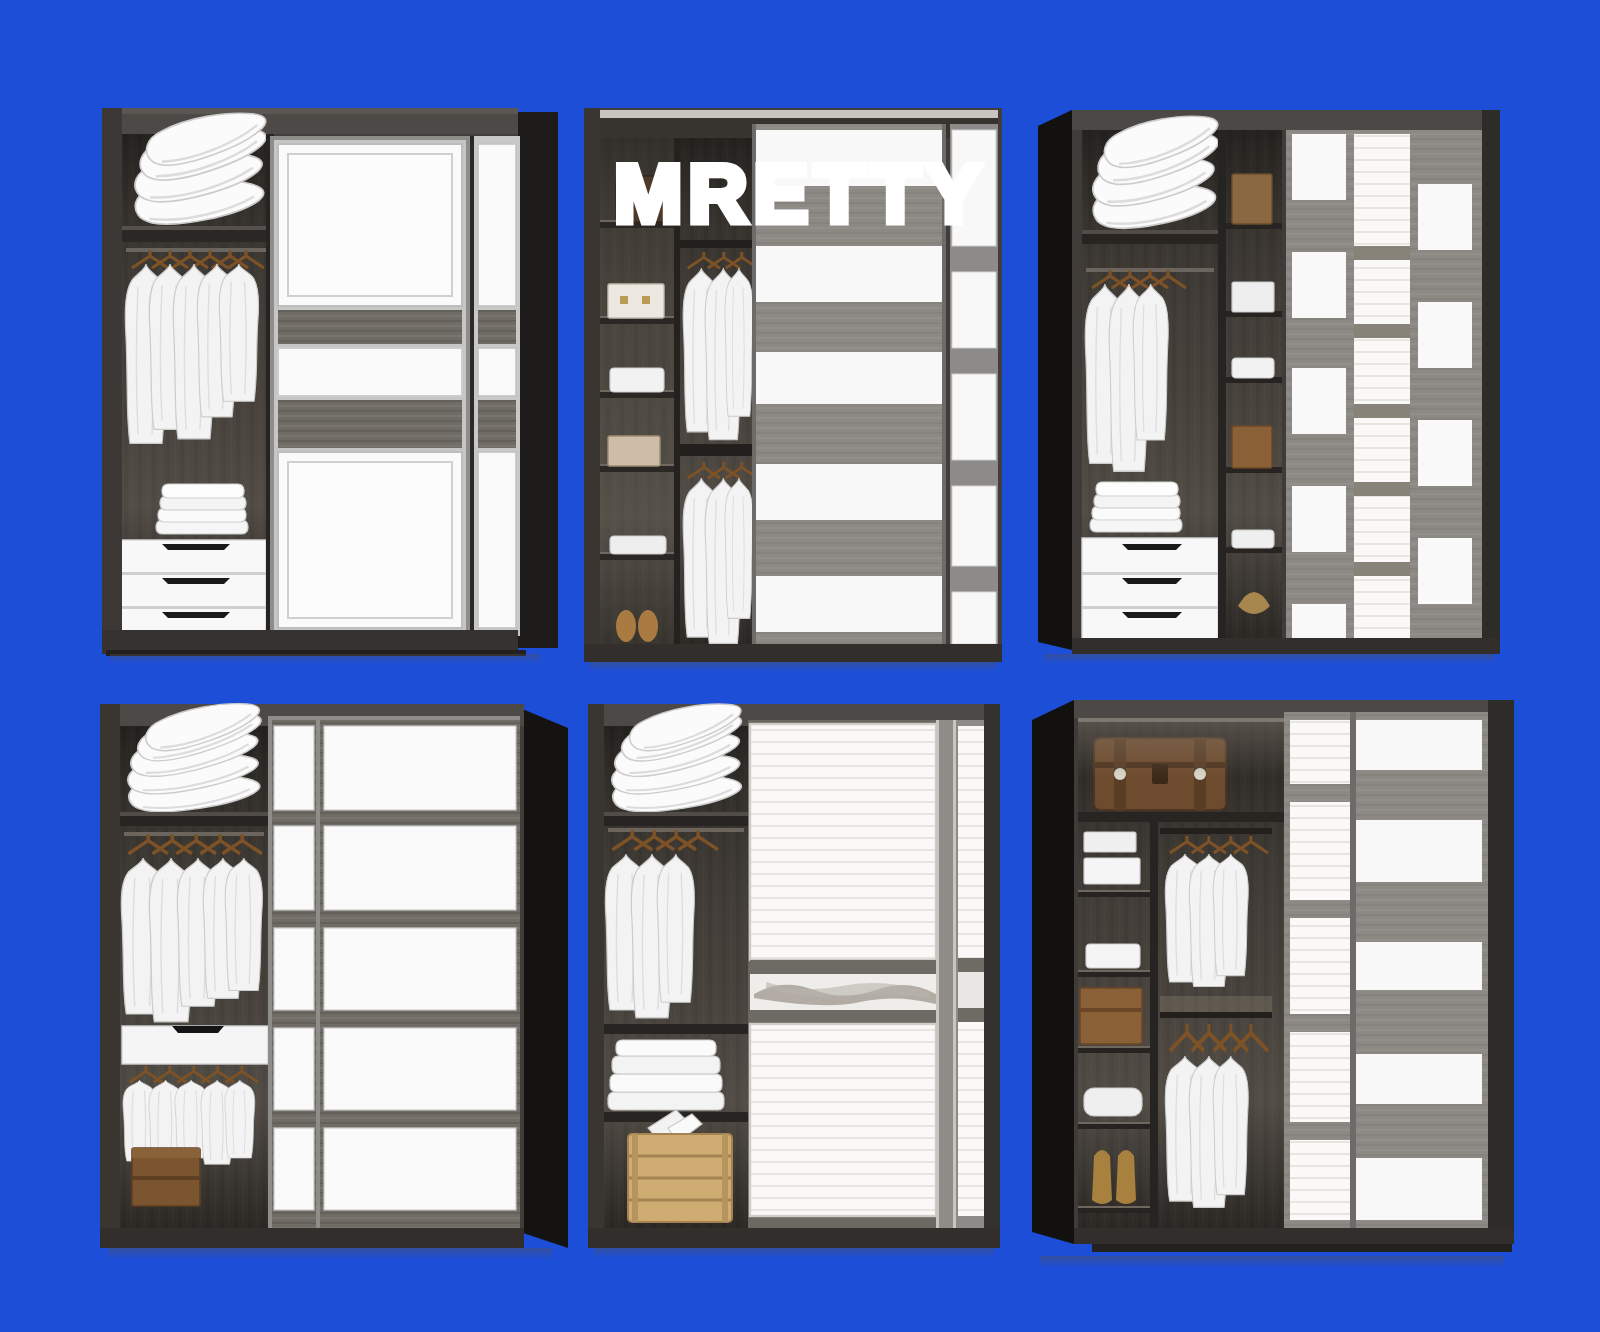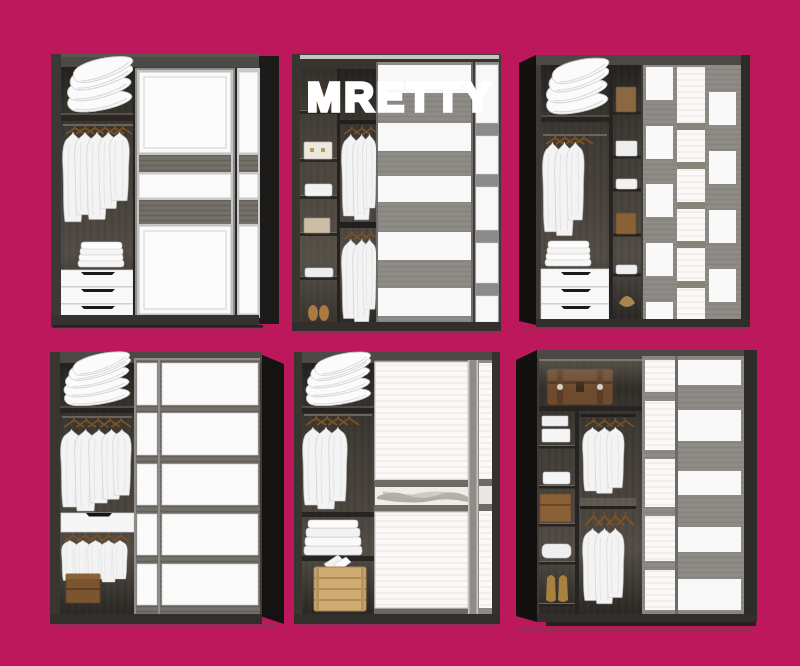--- a/index.html
+++ b/index.html
@@ -1,16 +1,16 @@
 <!DOCTYPE html>
 <html><head>
 <meta charset="utf-8">
 <style>
 html,body{margin:0;padding:0;background:#ffffff;}
-#c{position:relative;width:800px;height:666px;background:#be185d;overflow:hidden;font-family:"Liberation Sans",sans-serif;}
+#c{position:relative;width:800px;height:666px;background:#1d4ed8;overflow:hidden;font-family:"Liberation Sans",sans-serif;}
 </style>
 </head>
 <body>
 <div id="c">
 <svg width="800" height="666" viewBox="0 0 800 666">
 <defs>
 
 <pattern id="wg" width="10" height="5" patternUnits="userSpaceOnUse">
   <rect width="10" height="5" fill="#6f6b65"></rect>
   <rect y="1" width="10" height="1" fill="#635f59" opacity="0.9"></rect>

